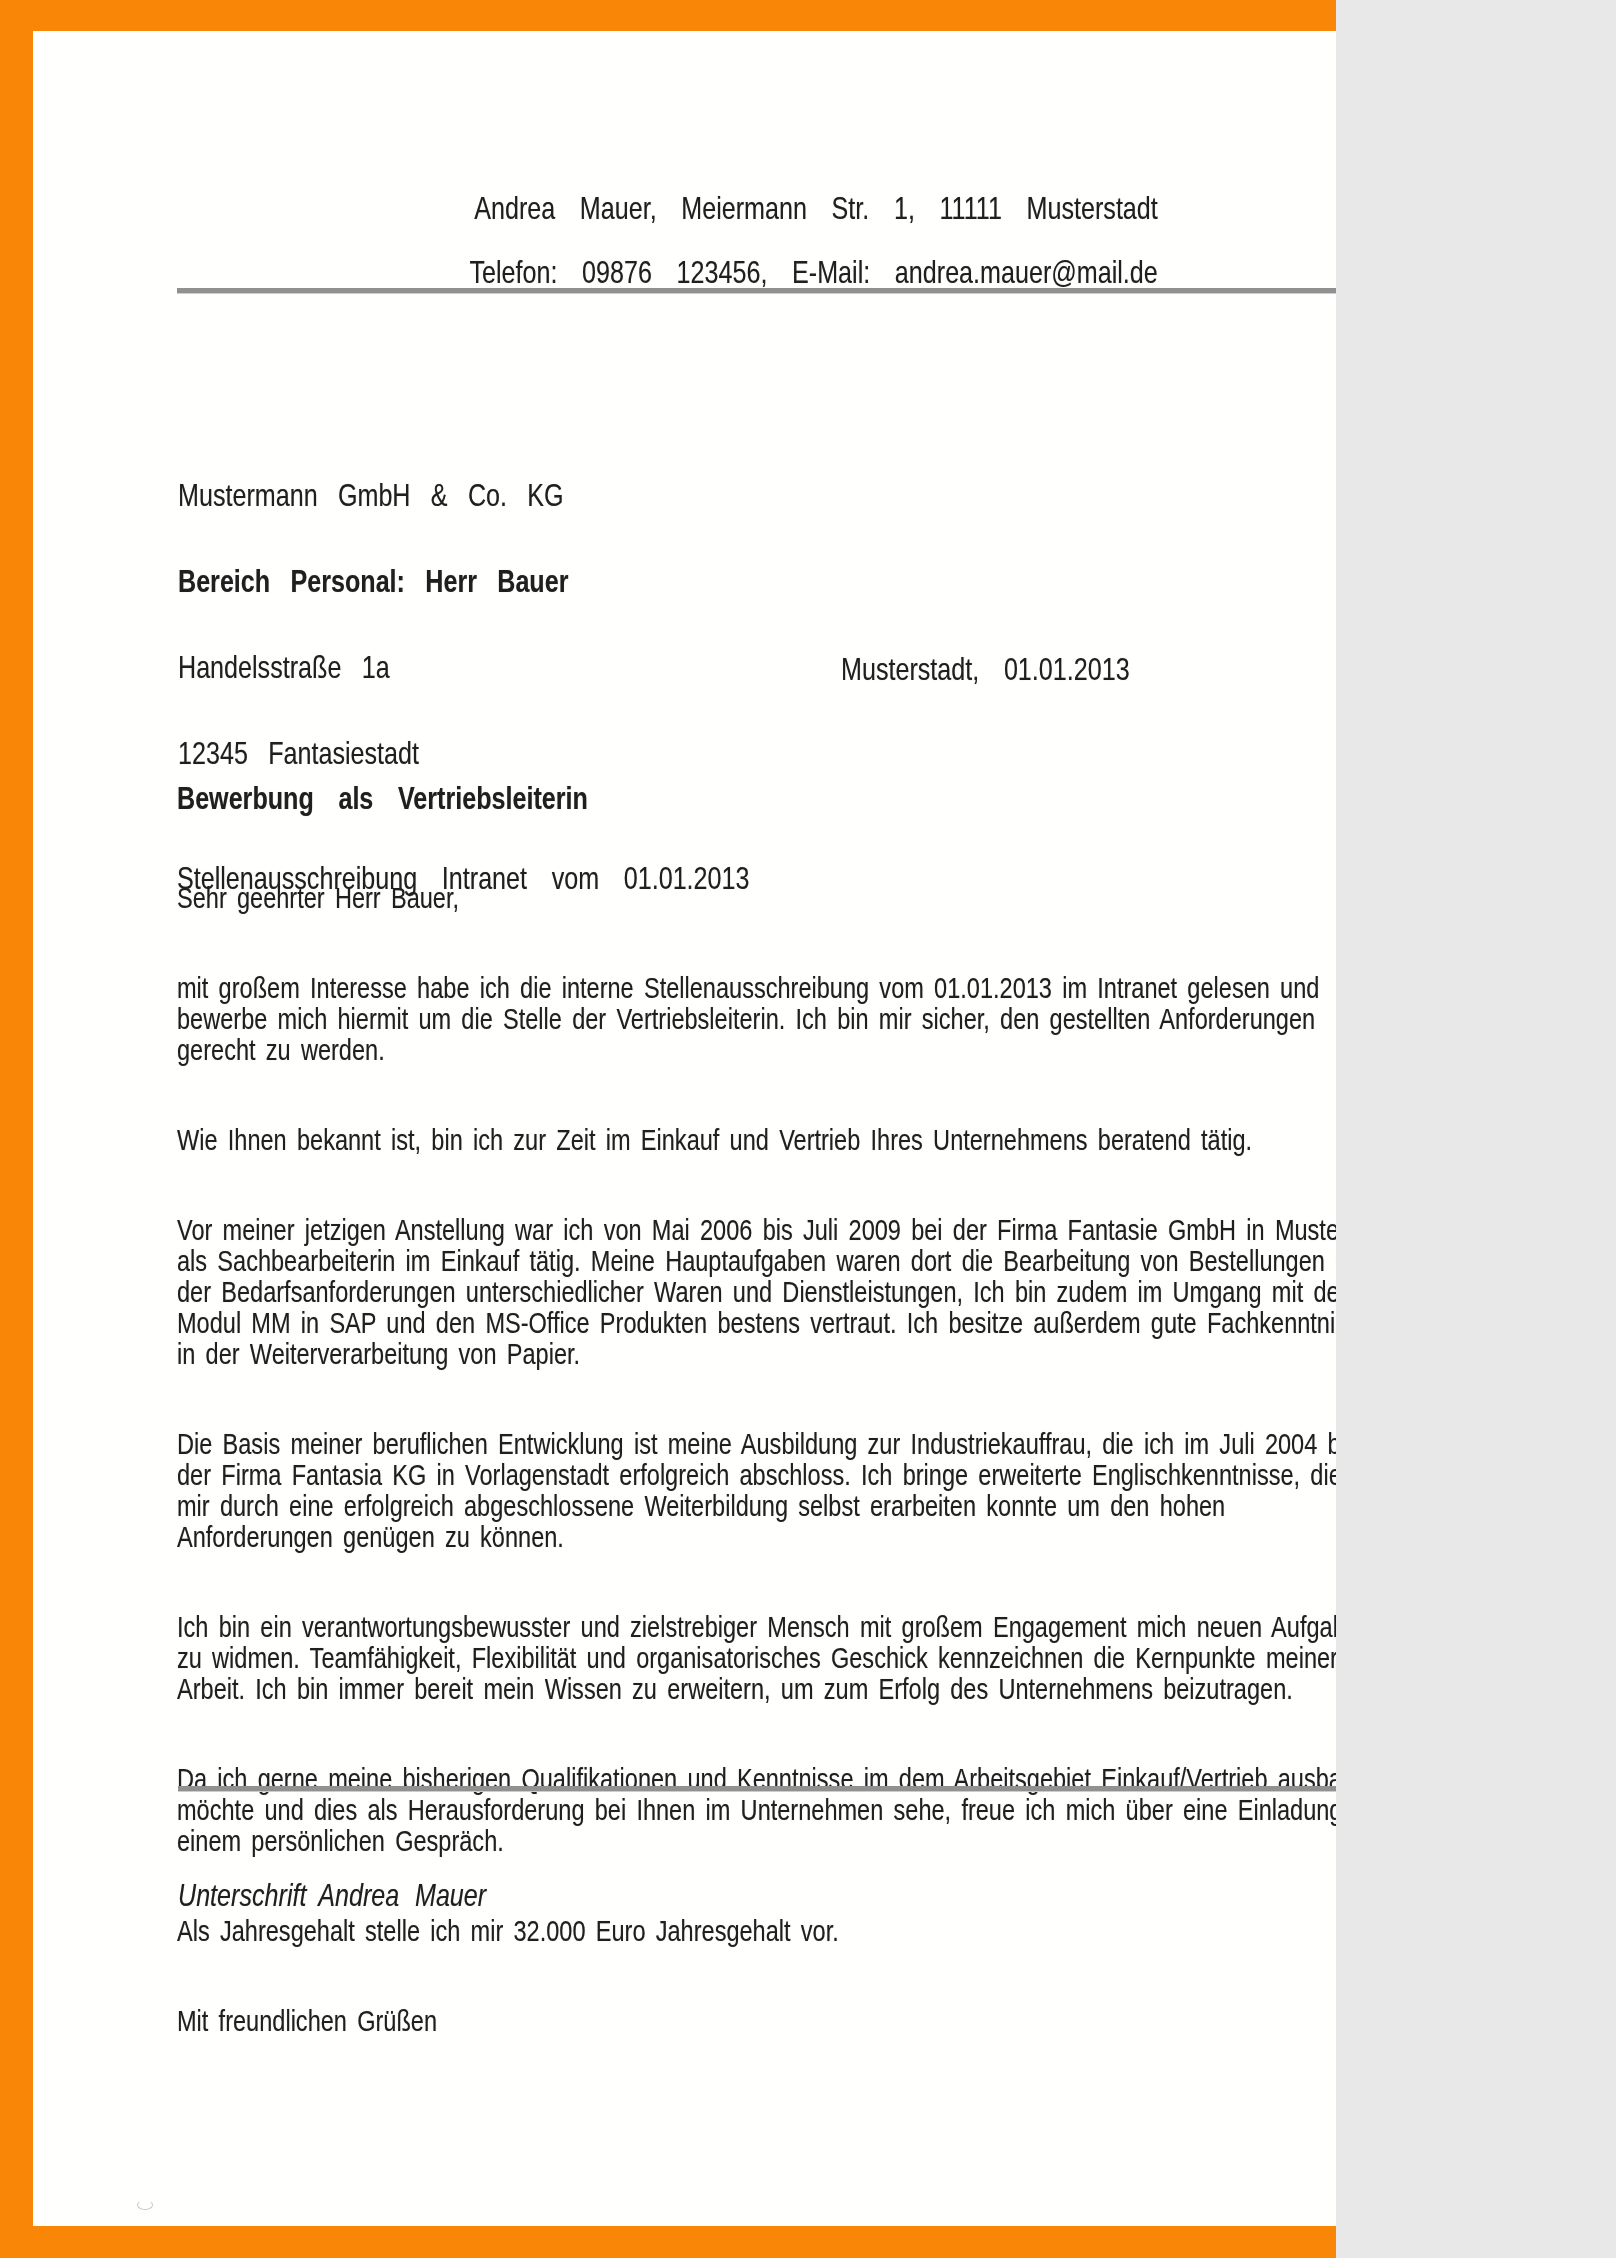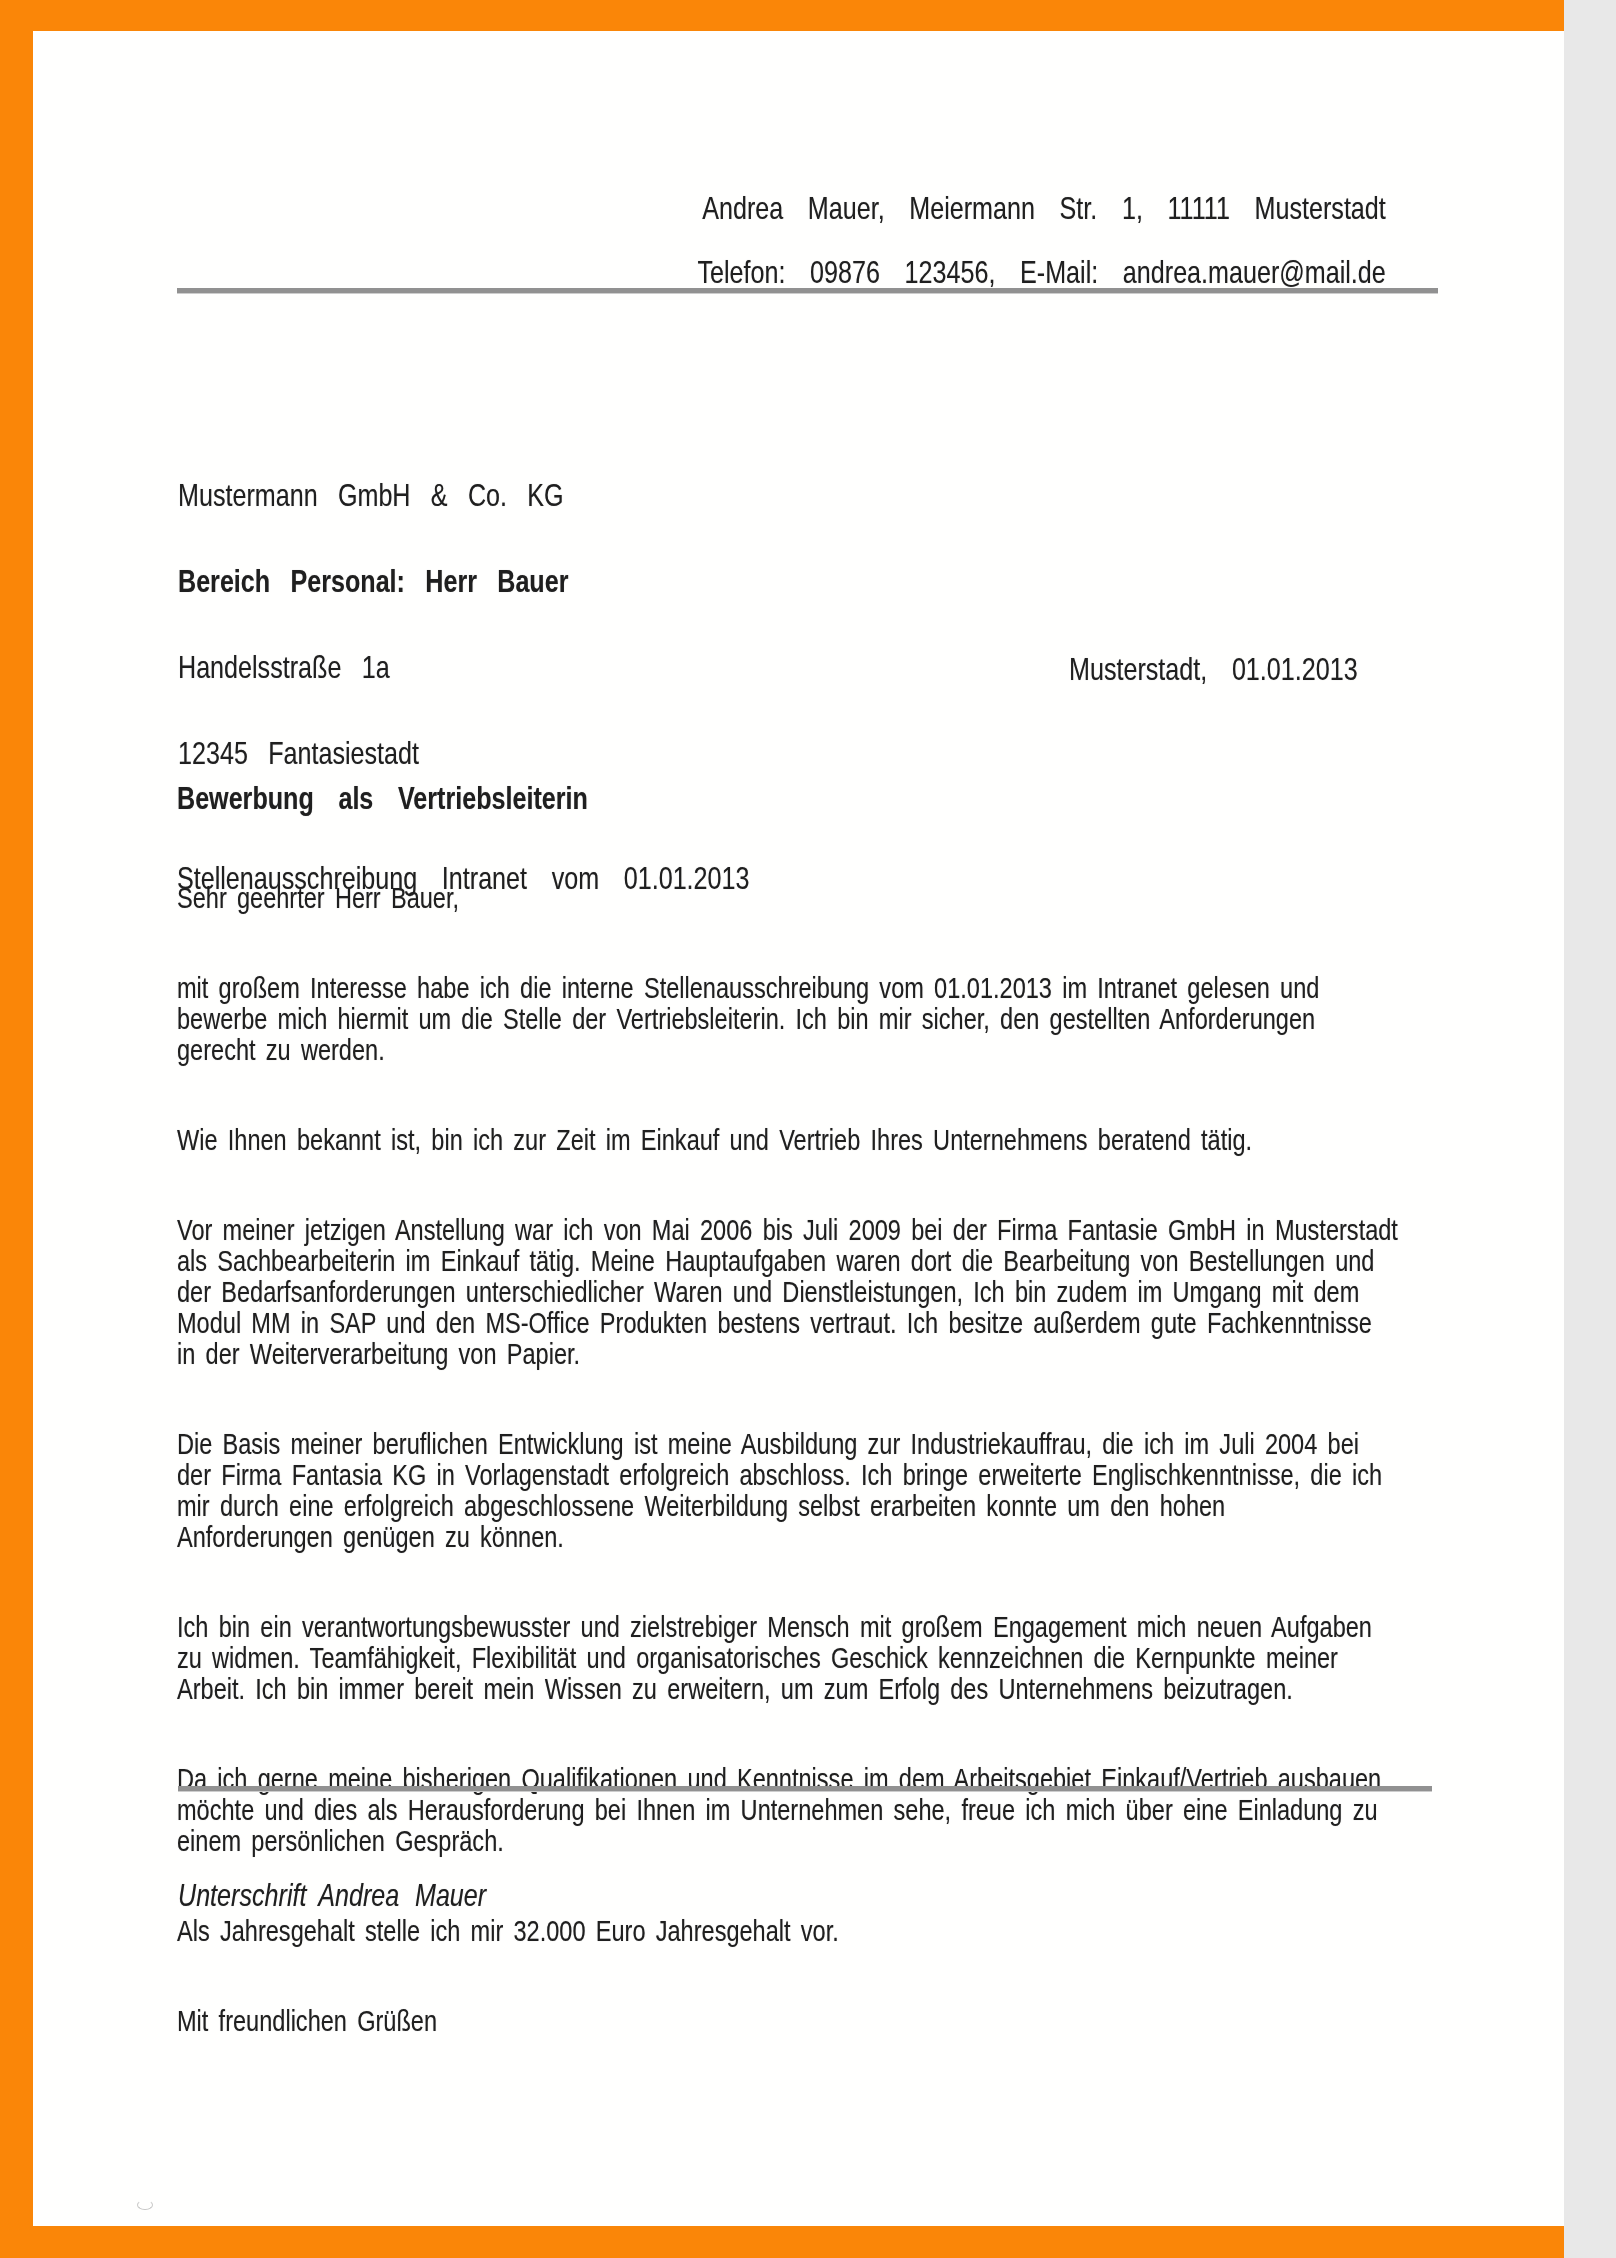--- a/index.html
+++ b/index.html
@@ -1,17 +1,17 @@
 <!DOCTYPE html>
 <html style="font-size:15px"><head>
 <meta charset="utf-8">
 <style>
   html,body { margin:0; padding:0; background:#e8e8e8; }
   .stage {
-    position:relative; width:1564px; height:2259px; overflow:hidden;
+    position:relative; width:1336px; height:2259px; overflow:hidden;
     background:#FA8608;
     font-family:"Liberation Sans", sans-serif;
   }
   .paper {
     position:absolute; left:33px; top:31px; width:1551px; height:2195px;
     background:#FFFFFE;
   }
   .abs { position:absolute; }
   .txt {
     color:#1F1F1F;

